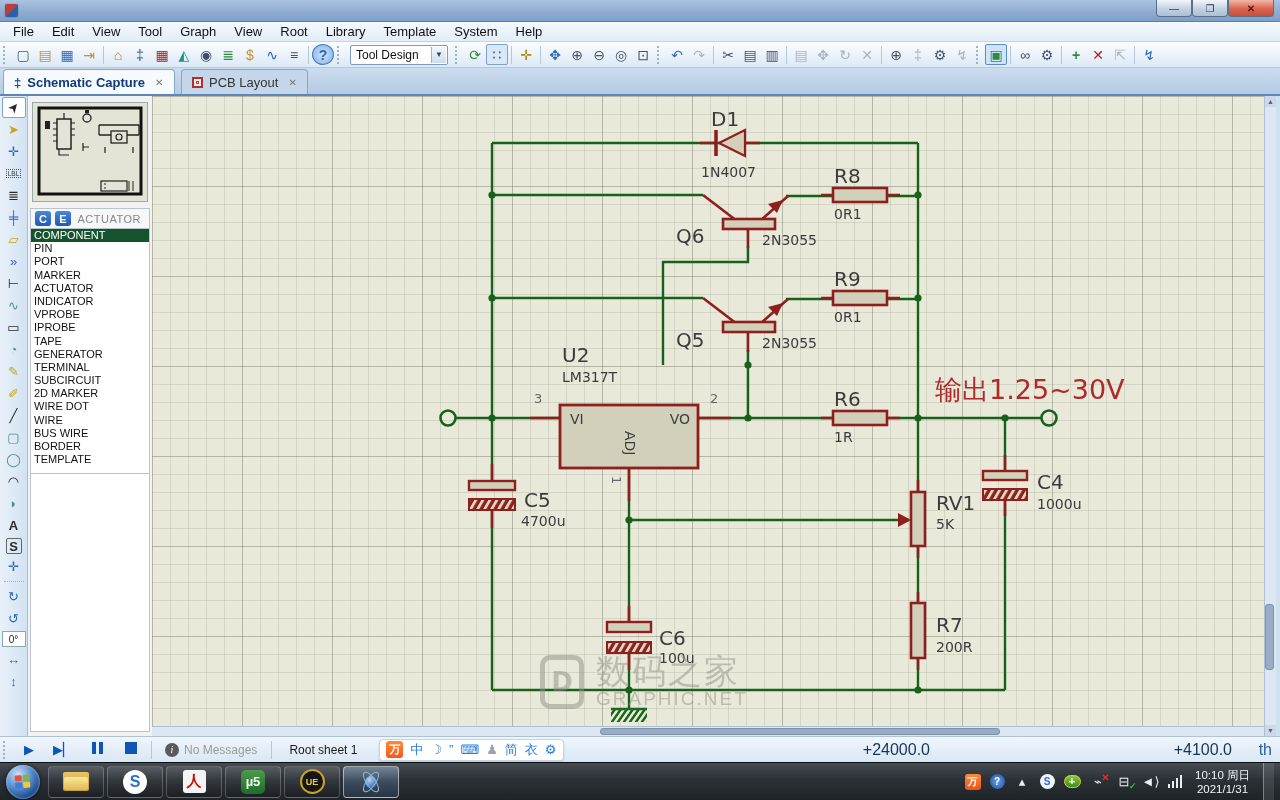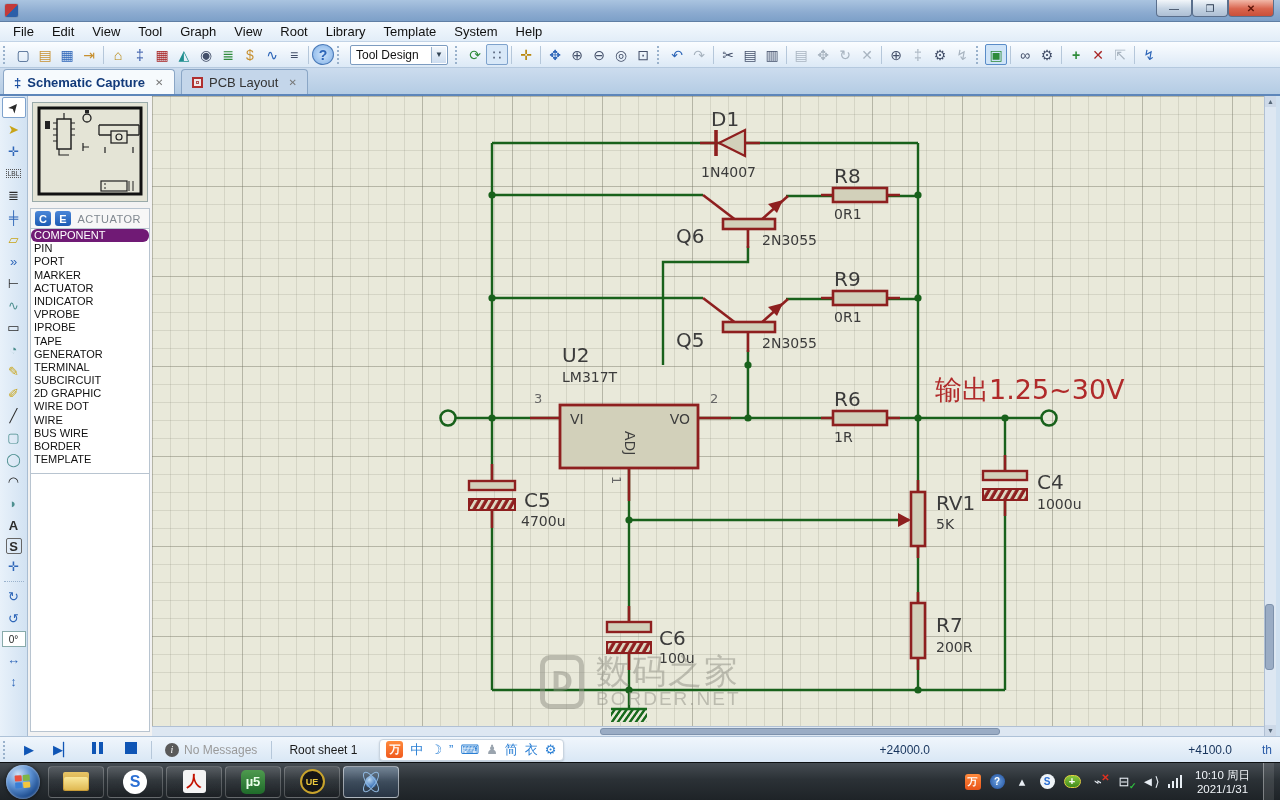--- a/index.html
+++ b/index.html
@@ -79,21 +79,21 @@
   #modebar { position:absolute; left:2px; top:112px; width:120px; height:20px;
     display:flex; align-items:center; background:#f7f7f7; border:1px solid #b8c4d0; border-bottom:none; }
   .modebtn { width:16px; height:15px; background:linear-gradient(#4a86d8,#1d5cb4); color:#fff;
     font-weight:bold; font-size:11px; border-radius:3px; display:flex; align-items:center;
     justify-content:center; margin-left:4px; }
   #modelabel { margin-left:auto; margin-right:8px; font-size:11px; color:#808890; letter-spacing:.5px; }
   #objlist { position:absolute; left:2px; top:132px; width:120px; height:246px; background:#fff;
     border:1px solid #b8c4d0; overflow:hidden; }
   .objrow { height:13.2px; font-size:11px; color:#101010; padding-left:3px; line-height:13.2px;
     white-space:nowrap; }
-  .objrow.selected { background:#701a75; color:#fff;border-radius:6px; }
+  .objrow.selected { background:#14532d; color:#fff; }
   #listrest { position:absolute; left:2px; top:378px; width:120px; height:258px; background:#fff;
     border:1px solid #b8c4d0; border-top:none; }
 
   
   #canvas { left:152px; top:96px; width:1112px; height:630px; background:#e9e9da;
     background-image:
       repeating-linear-gradient(to right, rgba(108,108,92,.30) 0 1px, transparent 1px 90px),
       repeating-linear-gradient(to bottom, rgba(108,108,92,.30) 0 1px, transparent 1px 90px),
       repeating-linear-gradient(to right, rgba(122,122,106,.18) 0 1px, transparent 1px 18px),
       repeating-linear-gradient(to bottom, rgba(122,122,106,.18) 0 1px, transparent 1px 18px);
@@ -137,21 +137,21 @@
     align-items:center; justify-content:center; margin-right:5px; }
   #nomsg { font-size:12px; color:#9a9a9a; }
   #sheetname { font-size:12px; color:#1a1a1a; margin-left:14px; }
   #imebar { margin-left:22px; height:22px; background:#fff; border:1px solid #c8d4e0;
     border-radius:4px; display:flex; align-items:center; padding:0 6px; gap:7px;
     box-shadow:0 1px 2px rgba(0,0,0,.15); }
   .imeicon { font-size:13px; color:#2a7fd4; }
   .imelogo { width:17px; height:17px; background:linear-gradient(#ff8a3c,#f05a1e); color:#fff;
     border-radius:3px; font-size:11px; font-weight:bold; display:flex; align-items:center; justify-content:center; }
   .imeuser { color:#9aa4ae; }
-  .coord { position:absolute; font-size:12px; color:#16335c; }
+  .coord { position:absolute; font-size:16px; color:#16335c; }
   #coordx { left:830px; width:100px; text-align:right; }
   #coordy { right:48px; } #coordu { right:8px; color:#2a5ca8; }
 
   
   #taskbar { left:0; top:762px; width:1280px; height:38px;
     background:linear-gradient(#454c52,#2b3136 45%,#1e2327); border-top:1px solid #0d1012;
     display:flex; align-items:center; }
   #startorb { width:34px; height:34px; margin:0 8px 0 6px; border-radius:50%;
     background:radial-gradient(circle at 35% 28%, #cfe2f5, #5f93d4 38%, #1d4c8e 72%, #0c2c58);
     box-shadow:inset 0 0 3px rgba(255,255,255,.6), 0 0 4px rgba(0,0,0,.6);
@@ -370,21 +370,21 @@
       <div class="objrow">PORT</div>
       <div class="objrow">MARKER</div>
       <div class="objrow">ACTUATOR</div>
       <div class="objrow">INDICATOR</div>
       <div class="objrow">VPROBE</div>
       <div class="objrow">IPROBE</div>
       <div class="objrow">TAPE</div>
       <div class="objrow">GENERATOR</div>
       <div class="objrow">TERMINAL</div>
       <div class="objrow">SUBCIRCUIT</div>
-      <div class="objrow">2D GRAPHIC</div>
+      <div class="objrow">2D MARKER</div>
       <div class="objrow">WIRE DOT</div>
       <div class="objrow">WIRE</div>
       <div class="objrow">BUS WIRE</div>
       <div class="objrow">BORDER</div>
       <div class="objrow">TEMPLATE</div>
     </div>
     <div id="listrest"></div>
   </div>
 
   <div id="canvas" class="abs">
@@ -545,21 +545,21 @@
         <text class="val" x="936" y="652">200R</text>
       </g>
 
       <text x="935" y="399" font-size="27" fill="#b02a2a">输出1.25~30V</text>
     </svg>
 
     <div id="watermark">
       <div id="wm-logo">D</div>
       <div>
         <div id="wm-title">数码之家</div>
-        <div id="wm-sub">BORDER.NET</div>
+        <div id="wm-sub">GRAPHIC.NET</div>
       </div>
     </div>
   </div>
 
   <div id="vscroll" class="abs">
     <div class="scrollcap" style="top:0;">▲</div>
     <div class="scrollcap" style="bottom:0;">▼</div>
   </div>
   <div id="vthumb" class="abs" style="left:1265px; top:604px;"></div>
   <div id="hscroll" class="abs">

